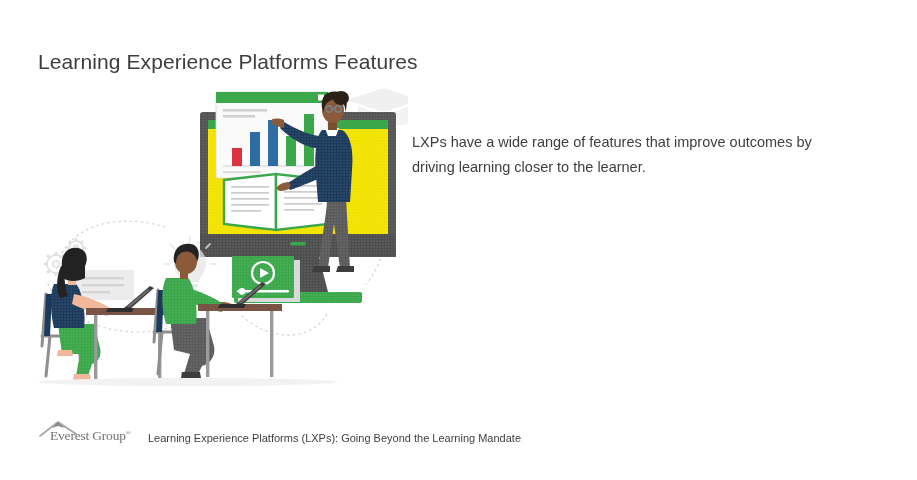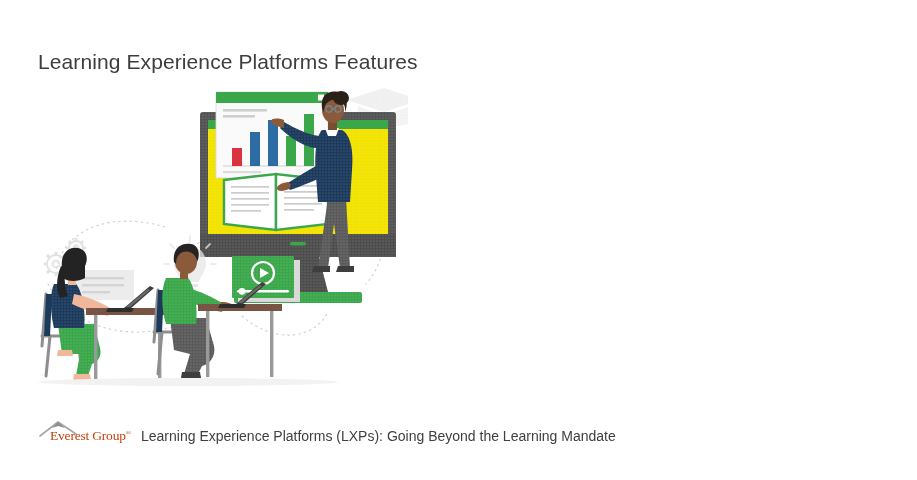--- a/index.html
+++ b/index.html
@@ -77,44 +77,45 @@
   #logo-wrap svg {
     position: absolute;
     left: 0;
     top: 0;
   }
   #logo-text {
     position: absolute;
     left: 12px;
     top: 8px;
     font-size: 13.5px;
-    color: #c2410c;
+    color: #737373;
     font-family: "Liberation Serif", serif;
     letter-spacing: -0.2px;
     white-space: nowrap;
   }
   #logo-reg {
     font-size: 7px;
     vertical-align: super;
   }
   #footer-caption {
-    font-size: 14px;
+    font-size: 11px;
     color: #3f3f3f;
     white-space: nowrap;
     padding-bottom: 2px;
-    margin-left: 13px;
+    margin-left: 20px;
   }
 </style>
 </head>
 <body>
 
 <div id="slide">
 
   <h1 id="page-title">Learning Experience Platforms Features</h1>
 
+  <p id="body-copy">LXPs have a wide range of features that improve outcomes by driving learning closer to the learner.</p>
 
   <div id="illustration">
     <svg viewBox="0 0 380 330" xmlns="http://www.w3.org/2000/svg">
       <defs>
         <pattern id="dots" width="3" height="3" patternUnits="userSpaceOnUse">
           <circle cx="1" cy="1" r="0.55" fill="#ffffff" opacity="0.30"></circle>
         </pattern>
         <pattern id="dotsDark" width="3" height="3" patternUnits="userSpaceOnUse">
           <circle cx="1" cy="1" r="0.55" fill="#000000" opacity="0.10"></circle>
         </pattern>

